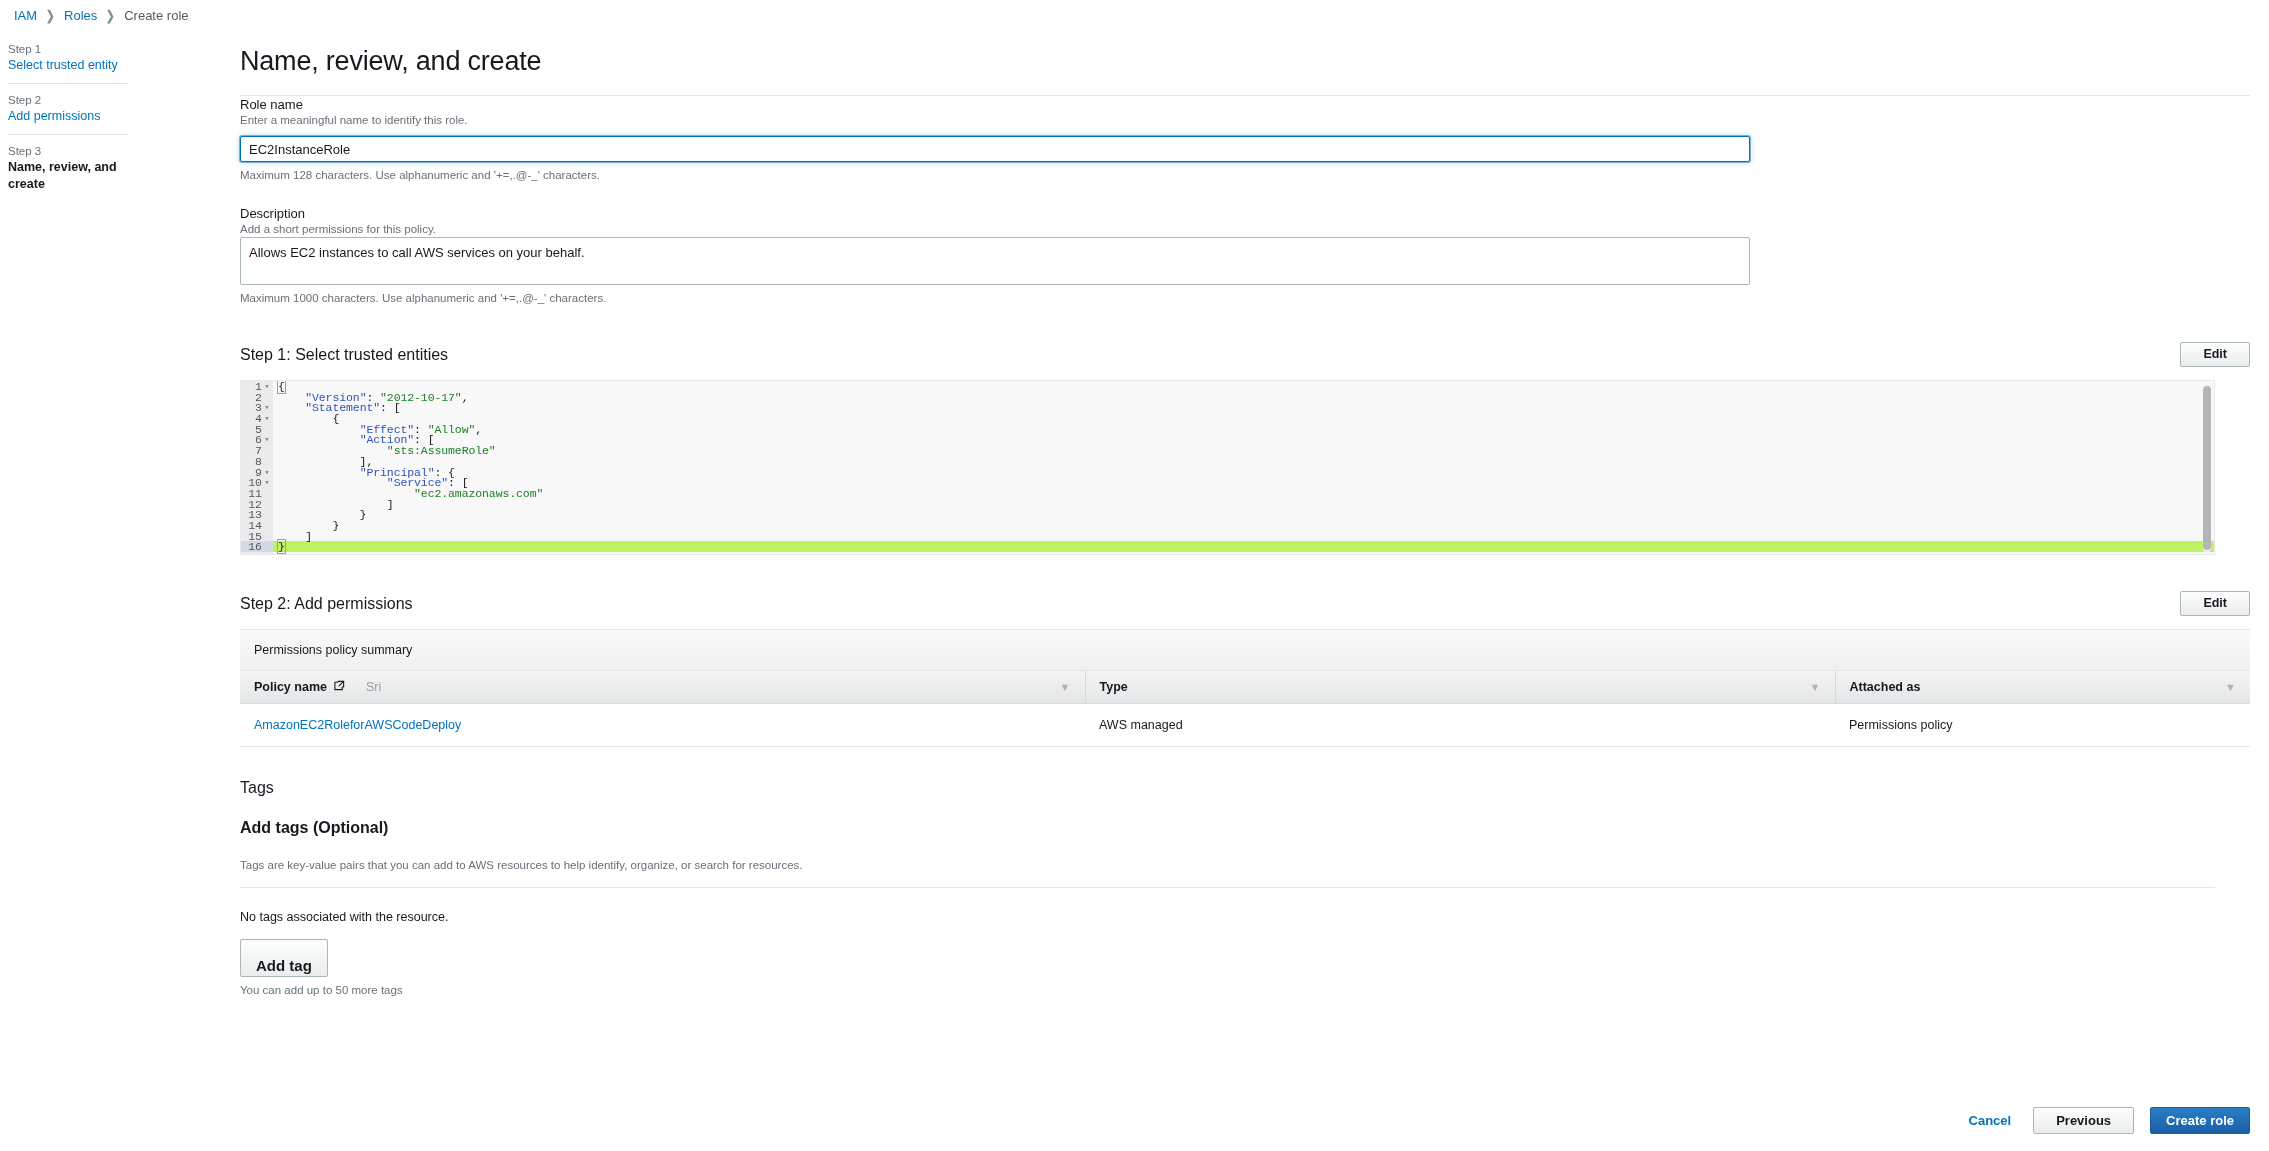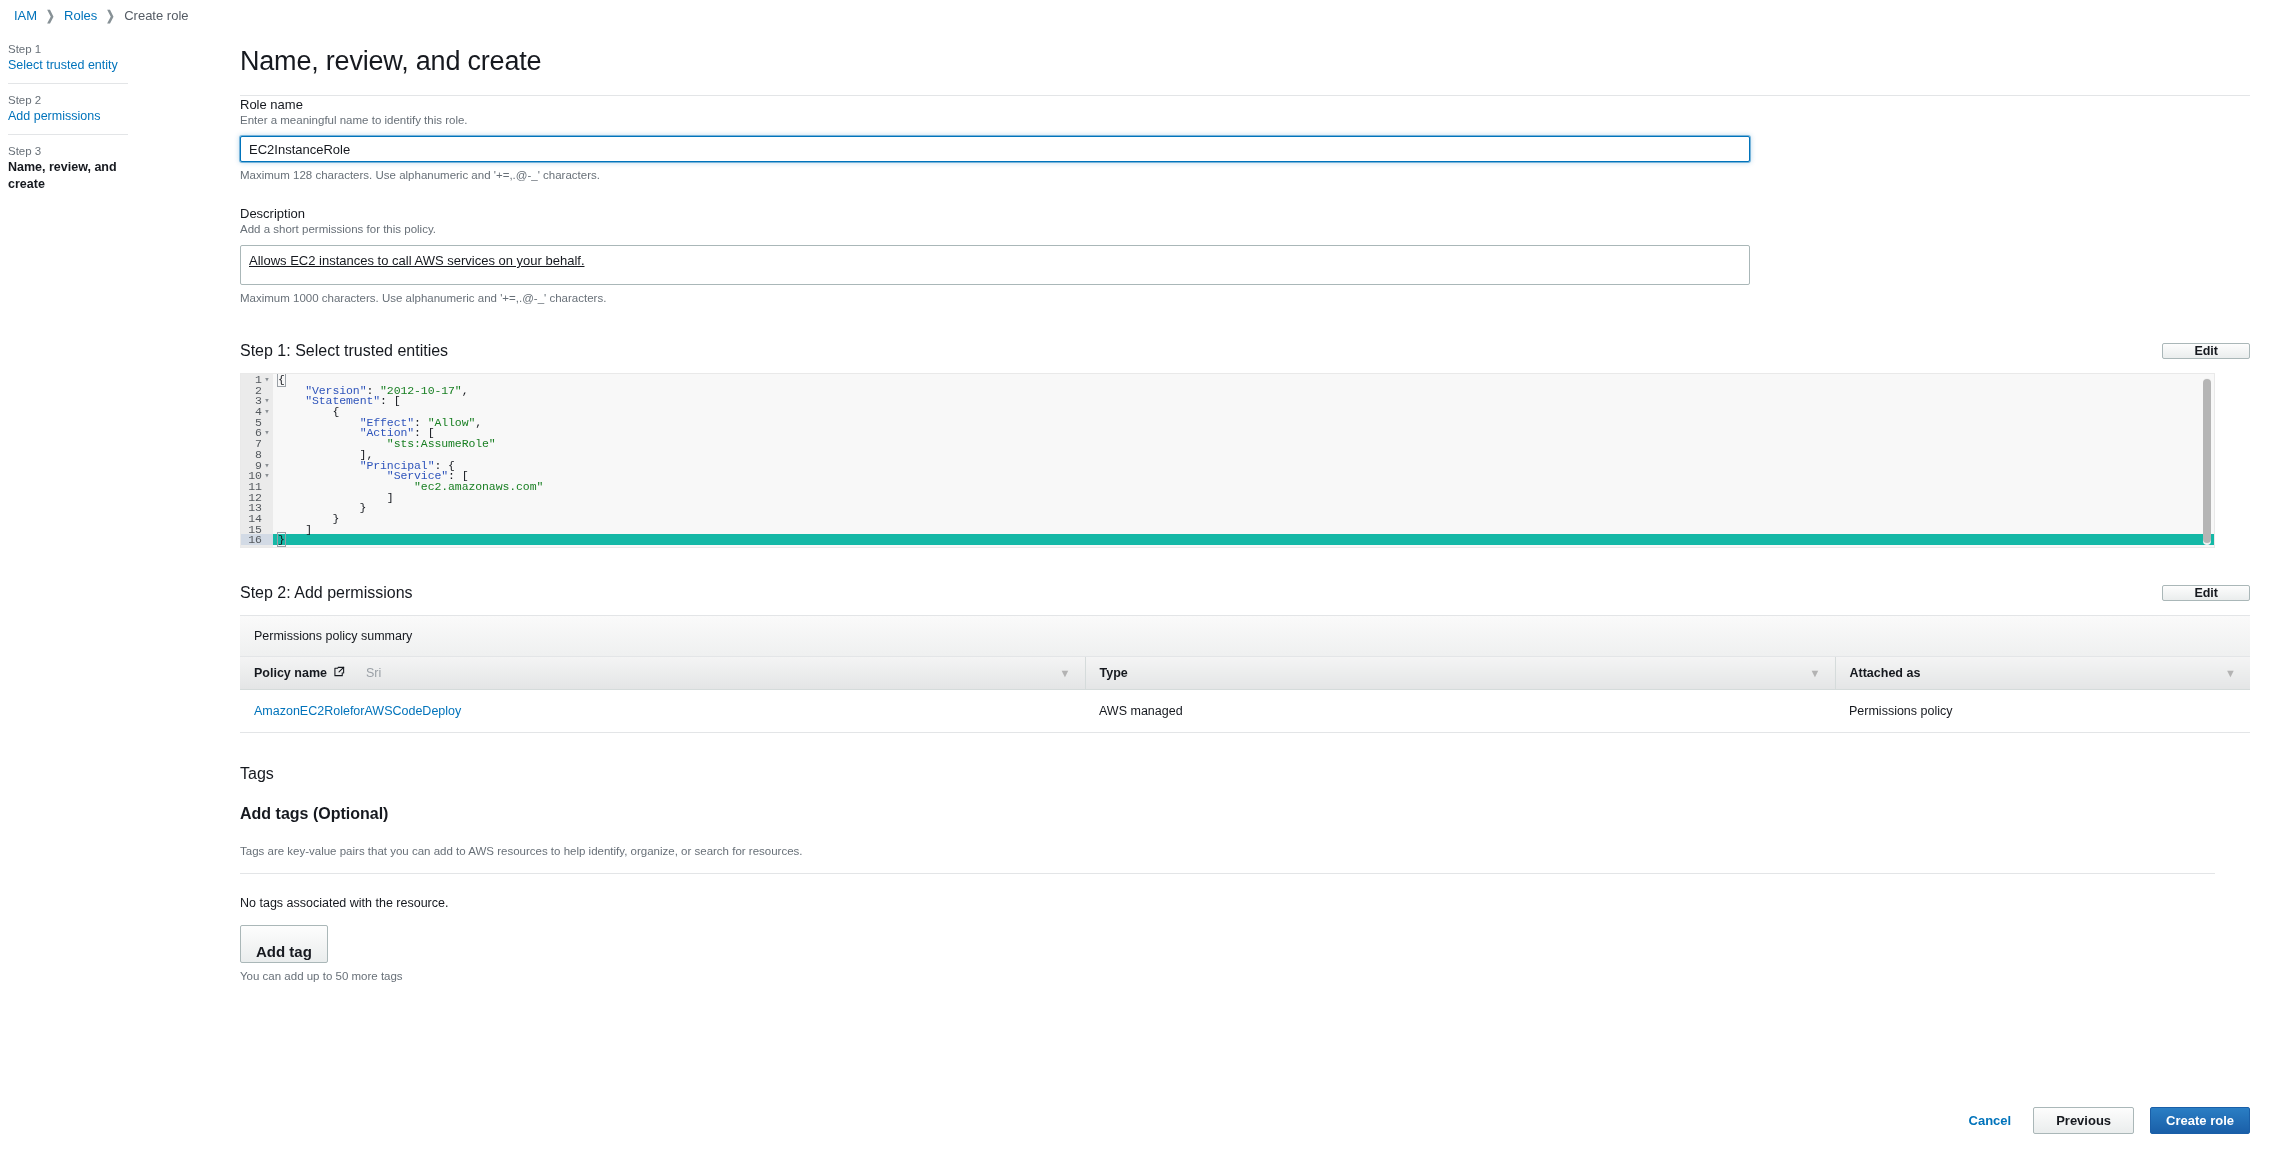--- a/index.html
+++ b/index.html
@@ -52,38 +52,38 @@
   .text-input {
     display: block; width: 1510px; height: 26px;
     border: 1px solid #0073bb; border-radius: 2px;
     background: #fff; font-size: 13px; color: #16191f;
     padding: 3px 8px; margin-top: 8px;
     box-shadow: 0 0 0 1px rgba(0,115,187,0.45), 0 0 5px 1px rgba(0,115,187,0.25);
     outline: none;
     font-family: "Liberation Sans", sans-serif;
   }
   .text-area {
-    display: block; width: 1510px; height: 40px;
+    display: block; width: 1510px; height: 48px;
     border: 1px solid #aab7b8; border-radius: 2px;
     background: #fff; font-size: 13px; color: #16191f;
-    padding: 6px 8px; margin-top: 8px; resize: none; outline: none;
-    font-family: "Liberation Sans", sans-serif; line-height: 17px; text-decoration: underline;
+    padding: 6px 8px; resize: none; outline: none;
+    font-family: "Liberation Sans", sans-serif; line-height: 17px;
   }
 
   .step-head {
     display: flex; align-items: center; justify-content: space-between;
     margin-top: 36px;
   }
   .step-head h3 { margin: 0; font-size: 16px; font-weight: normal; color: #16191f; }
 
   .btn {
     font-family: "Liberation Sans", sans-serif;
     font-size: 12.5px; font-weight: bold;
     border-radius: 2px; cursor: pointer; line-height: 1;
-    padding: 0 31px; height: 16px;
+    padding: 0 22px; height: 25px;
   }
   .btn-normal {
     background: linear-gradient(to bottom, #fdfdfd 0%, #eaeded 100%);
     border: 1px solid #aab7b8; color: #16191f;
   }
   .btn-primary {
     background: linear-gradient(to bottom, #2a7ec4 0%, #1a5fa8 100%);
     border: 1px solid #1a5fa8; color: #ffffff;
     height: 27px; padding: 0 15px; font-size: 13px;
   }
@@ -98,21 +98,21 @@
     background: #f8f8f8; border: 1px solid #e9e9e9;
     overflow: hidden;
     font-family: "Liberation Mono", monospace;
   }
   .gutter {
     position: absolute; left: 0; top: 0; width: 32px; height: 100%;
     background: #ebebeb;
   }
   .code-rows { position: relative; }
   .crow { display: flex; height: 10.7px; align-items: center; font-size: 11.5px; }
-  .crow.active { background: #14b8a6; }
+  .crow.active { background: #bef264; }
   .crow.active .ln { background: #d2dae5; }
   .ln {
     width: 32px; flex: 0 0 32px; text-align: right; padding-right: 3px;
     color: #54595e; background: #ebebeb; font-size: 11.5px;
     display: flex; justify-content: flex-end; align-items: center; gap: 2px;
     height: 10.7px;
   }
   .fold { color: #8a8f94; font-size: 9px; width: 6px; display: inline-block; text-align: center; }
   .fold.empty { visibility: hidden; }
   .ctext { padding-left: 5px; white-space: pre; color: #16191f; letter-spacing: -0.1px; }

